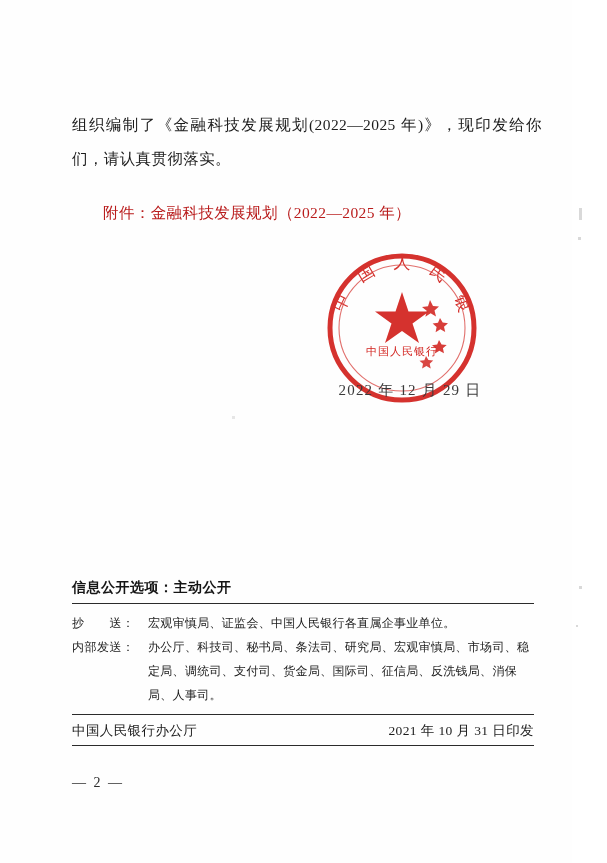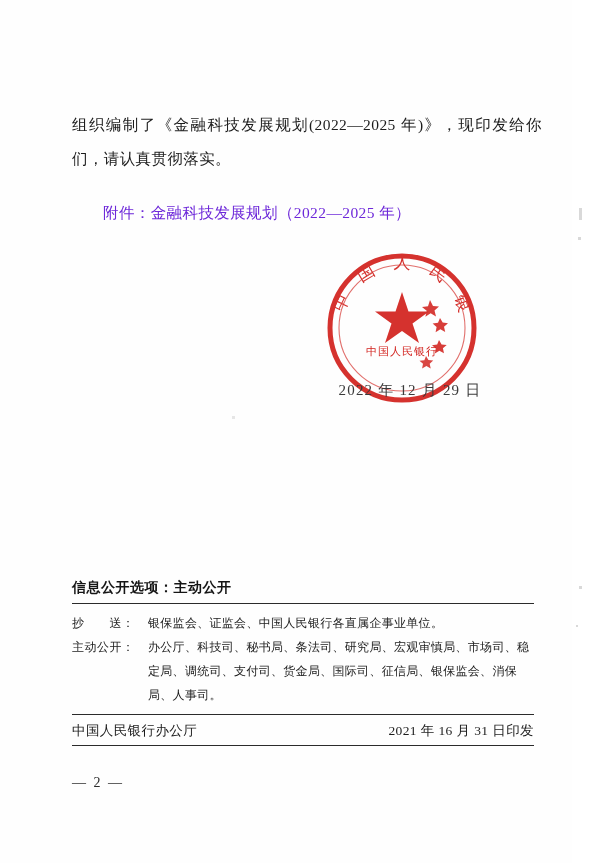--- a/index.html
+++ b/index.html
@@ -41,21 +41,21 @@
 
   .attachment-line {
     position: absolute;
     left: 72px;
     top: 196px;
     width: 470px;
     font-size: 15.5px;
     line-height: 34px;
     letter-spacing: 0.4px;
     text-indent: 2em;
-    color: #6d28d9;
+    color: #b91c1c;
   }
 
   
   .seal-wrap {
     position: absolute;
     left: 322px;
     top: 248px;
     width: 160px;
     height: 160px;
   }
@@ -192,31 +192,31 @@
   </div>
 
   <div class="seal-date">2022 年 12 月 29 日</div>
 
   <div class="footer-block">
     <div class="disclosure-line">信息公开选项：主动公开</div>
     <hr class="rule">
     <div class="dist-table">
       <div class="dist-row">
         <div class="dist-label">抄　　送：</div>
-        <div class="dist-value">银保监会、证监会、中国人民银行各直属企事业单位。</div>
+        <div class="dist-value">宏观审慎局、证监会、中国人民银行各直属企事业单位。</div>
       </div>
       <div class="dist-row">
-        <div class="dist-label">主动公开：</div>
-        <div class="dist-value">办公厅、科技司、秘书局、条法司、研究局、宏观审慎局、市场司、稳定局、调统司、支付司、货金局、国际司、征信局、银保监会、消保局、人事司。</div>
+        <div class="dist-label">内部发送：</div>
+        <div class="dist-value">办公厅、科技司、秘书局、条法司、研究局、宏观审慎局、市场司、稳定局、调统司、支付司、货金局、国际司、征信局、反洗钱局、消保局、人事司。</div>
       </div>
     </div>
     <hr class="rule">
     <div class="issuer-row">
       <div>中国人民银行办公厅</div>
-      <div>2021 年 16 月 31 日印发</div>
+      <div>2021 年 10 月 31 日印发</div>
     </div>
     <hr class="rule">
   </div>
 
   <div class="page-number">— 2 —</div>
 
   <div class="speck" style="left:579px; top:208px; width:3px; height:12px;"></div>
   <div class="speck" style="left:578px; top:237px; width:3px; height:3px;"></div>
   <div class="speck" style="left:579px; top:586px; width:3px; height:3px;"></div>
   <div class="speck" style="left:576px; top:625px; width:2px; height:2px;"></div>

